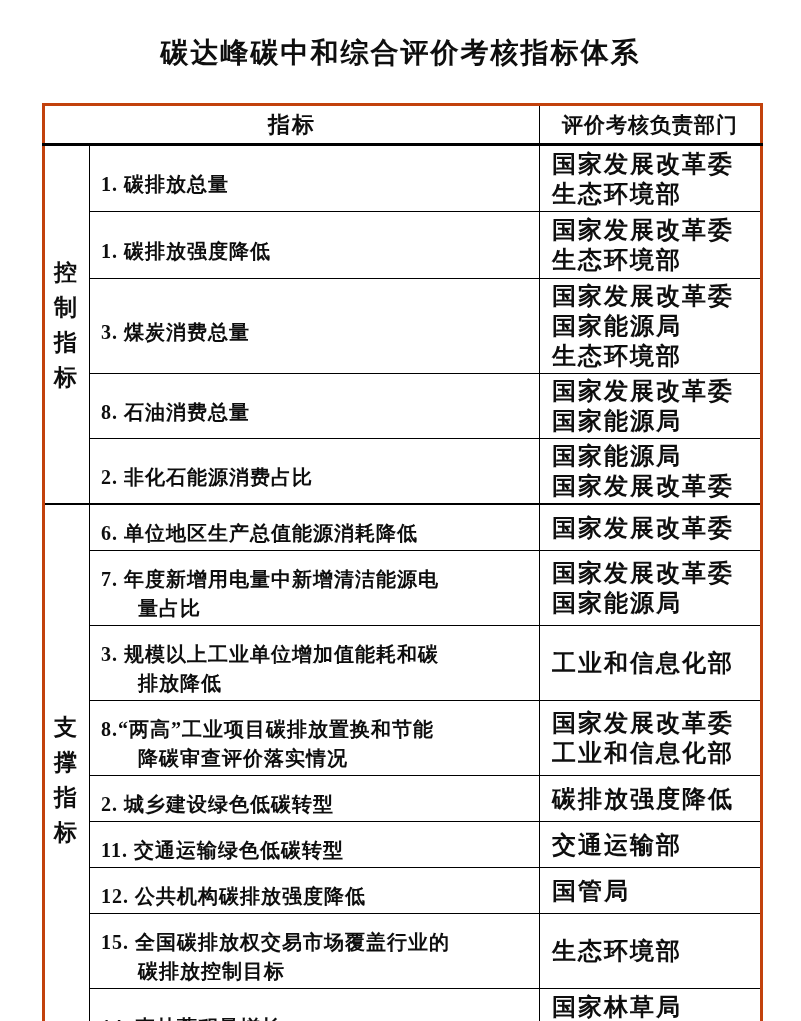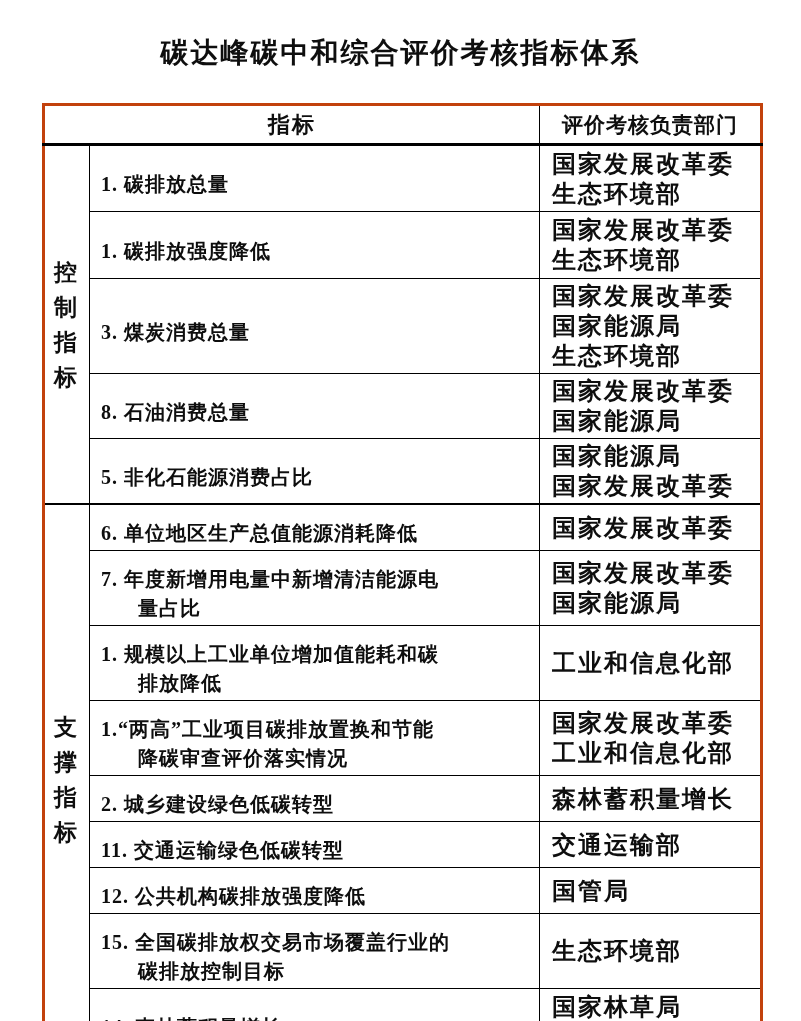--- a/index.html
+++ b/index.html
@@ -113,50 +113,50 @@
     <td class="dept-cell">国家发展改革委
 国家能源局
 生态环境部</td>
   </tr>
   <tr style="height:65px">
     <td class="indicator-cell">8. 石油消费总量</td>
     <td class="dept-cell">国家发展改革委
 国家能源局</td>
   </tr>
   <tr style="height:60px">
-    <td class="indicator-cell">5. 非化石能源消费占比</td>
+    <td class="indicator-cell">2. 非化石能源消费占比</td>
     <td class="dept-cell">国家能源局
 国家发展改革委</td>
   </tr>
 
   <tr class="group-sep" style="height:40px">
     <td class="group-cell" rowspan="9"><span class="vlabel">支撑指标</span></td>
     <td class="indicator-cell">6. 单位地区生产总值能源消耗降低</td>
     <td class="dept-cell">国家发展改革委</td>
   </tr>
   <tr style="height:68px">
     <td class="indicator-cell">7. 年度新增用电量中新增清洁能源电
 量占比</td>
     <td class="dept-cell">国家发展改革委
 国家能源局</td>
   </tr>
   <tr style="height:66px">
-    <td class="indicator-cell">1. 规模以上工业单位增加值能耗和碳
+    <td class="indicator-cell">3. 规模以上工业单位增加值能耗和碳
 排放降低</td>
     <td class="dept-cell">工业和信息化部</td>
   </tr>
   <tr style="height:65px">
-    <td class="indicator-cell">1.“两高”工业项目碳排放置换和节能
+    <td class="indicator-cell">8.“两高”工业项目碳排放置换和节能
 降碳审查评价落实情况</td>
     <td class="dept-cell">国家发展改革委
 工业和信息化部</td>
   </tr>
   <tr style="height:38px">
     <td class="indicator-cell">2. 城乡建设绿色低碳转型</td>
-    <td class="dept-cell">森林蓄积量增长</td>
+    <td class="dept-cell">碳排放强度降低</td>
   </tr>
   <tr style="height:38px">
     <td class="indicator-cell">11. 交通运输绿色低碳转型</td>
     <td class="dept-cell">交通运输部</td>
   </tr>
   <tr style="height:39px">
     <td class="indicator-cell">12. 公共机构碳排放强度降低</td>
     <td class="dept-cell">国管局</td>
   </tr>
   <tr style="height:64px">

